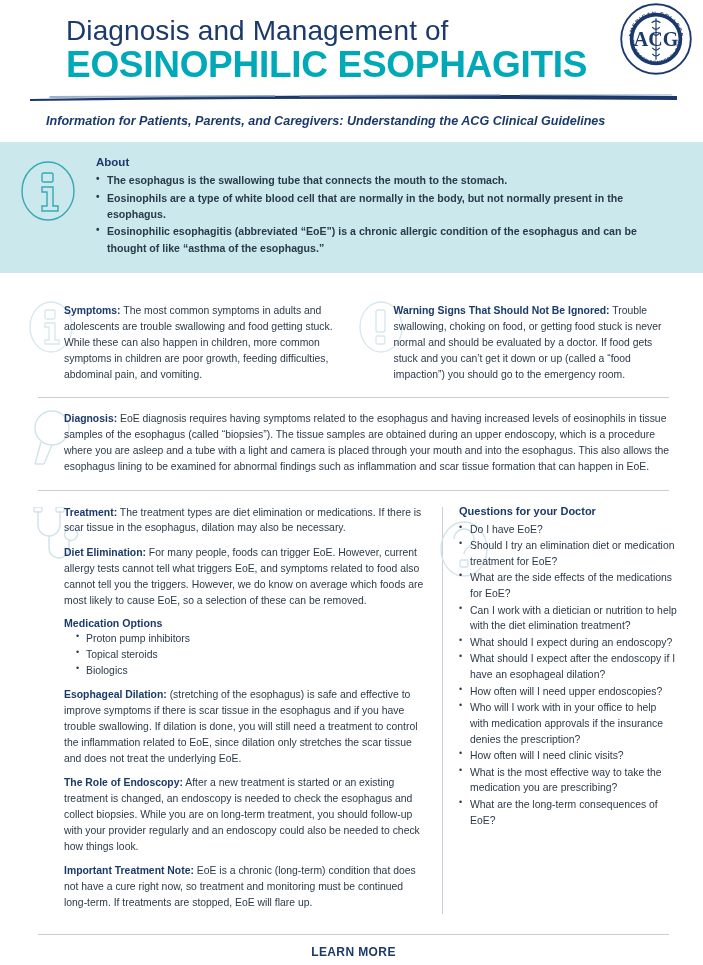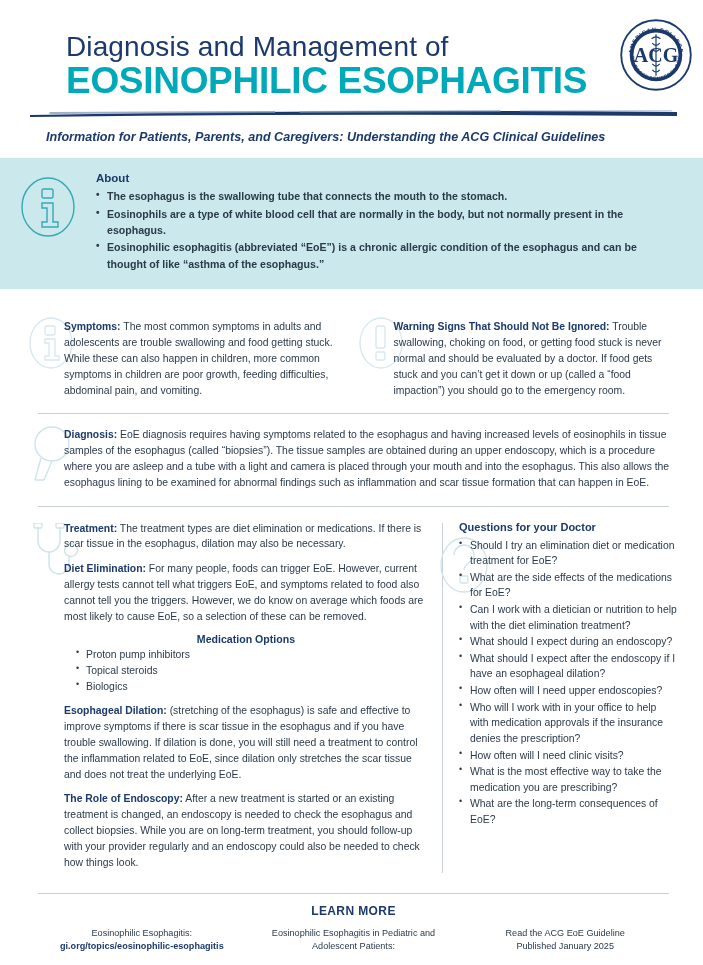--- a/index.html
+++ b/index.html
@@ -7,21 +7,21 @@
     width:703px;height:965px;
     background:#ffffff;
     font-family:"Liberation Sans", sans-serif;
     color:#2d3e50;
     overflow:hidden;
     position:relative;
   }
   .page{position:relative;width:703px;height:965px;overflow:hidden;}
 
   
-  .header{position:relative;padding:32px 0 0 0;}
+  .header{position:relative;padding:16px 0 0 0;}
   .title-wrap{padding-left:66px;padding-right:20px;position:relative;}
   .title-line1{
     font-size:28px;font-weight:400;color:#1b3a6b;letter-spacing:.1px;
     line-height:1.05;
   }
   .title-line2{
     font-size:37px;font-weight:700;color:#00a9b8;letter-spacing:-.3px;
     line-height:1.05;margin-top:1px;
   }
   .acg-logo{
@@ -79,21 +79,21 @@
   .lower{display:flex;padding-top:14px;position:relative;}
   .lower-left{width:398px;position:relative;padding-right:14px;}
   .lower-left .wm{position:absolute;left:0px;top:2px;}
   .vdiv{width:1px;background:#c9cfd6;margin:2px 0 6px 0;}
   .lower-right{flex:1;padding-left:16px;position:relative;}
   .lower-right .wm{position:absolute;left:-4px;top:14px;}
 
   .p-block{font-size:10.4px;line-height:1.52;color:#2b3a4a;margin-bottom:9px;position:relative;z-index:2;}
   .p-block b{color:#1b3a6b;font-weight:700;}
   .lower-left .p-block{padding-left:34px;}
-  .sub-head{font-size:10.6px;font-weight:700;color:#1b3a6b;padding-left:34px;margin-bottom:2px;position:relative;z-index:2;text-align:center;}
+  .sub-head{font-size:10.6px;font-weight:700;color:#1b3a6b;padding-left:34px;margin-bottom:2px;position:relative;z-index:2;}
   ul.med-list{list-style:none;margin:0 0 9px 0;padding:0 0 0 46px;position:relative;z-index:2;}
   ul.med-list li{font-size:10.4px;line-height:1.5;color:#2b3a4a;position:relative;padding-left:10px;}
   ul.med-list li:before{content:"•";position:absolute;left:0;top:-1px;font-size:9px;color:#2b3a4a;}
 
   .q-head{font-size:11px;font-weight:700;color:#1b3a6b;margin-bottom:5px;position:relative;z-index:2;}
   ul.q-list{list-style:none;margin:0;padding:0;position:relative;z-index:2;}
   ul.q-list li{
     font-size:10.4px;line-height:1.5;color:#2b3a4a;
     padding-left:11px;position:relative;margin-bottom:1px;
   }
@@ -236,34 +236,36 @@
         <ul class="med-list">
           <li>Proton pump inhibitors</li>
           <li>Topical steroids</li>
           <li>Biologics</li>
         </ul>
 
         <div class="p-block"><b>Esophageal Dilation:</b><span> (stretching of the esophagus) is safe and effective to improve symptoms if there is scar tissue in the esophagus and if you have trouble swallowing. If dilation is done, you will still need a treatment to control the inflammation related to EoE, since dilation only stretches the scar tissue and does not treat the underlying EoE.</span></div>
 
         <div class="p-block"><b>The Role of Endoscopy:</b><span> After a new treatment is started or an existing treatment is changed, an endoscopy is needed to check the esophagus and collect biopsies. While you are on long-term treatment, you should follow-up with your provider regularly and an endoscopy could also be needed to check how things look.</span></div>
 
+        <div class="p-block"><b>Important Treatment Note:</b><span> EoE is a chronic (long-term) condition that does not have a cure right now, so treatment and monitoring must be continued long-term. If treatments are stopped, EoE will flare up.</span></div>
       </div>
 
       <div class="vdiv"></div>
 
       <div class="lower-right">
         <div class="wm">
           <svg width="50" height="60" viewBox="0 0 50 60">
             <ellipse cx="25" cy="30" rx="23" ry="27" fill="none" stroke="#cfe3ea" stroke-width="1.3"></ellipse>
             <path d="M15 20 a10 10 0 0 1 20 0 c0 7 -10 8 -10 15" fill="none" stroke="#cfe3ea" stroke-width="1.4"></path>
             <rect x="21" y="41" width="8" height="7" rx="1.3" fill="none" stroke="#cfe3ea" stroke-width="1.3"></rect>
           </svg>
         </div>
         <div class="q-head">Questions for your Doctor</div>
         <ul class="q-list">
+          <li>Do I have EoE?</li>
           <li>Should I try an elimination diet or medication treatment for EoE?</li>
           <li>What are the side effects of the medications for EoE?</li>
           <li>Can I work with a dietician or nutrition to help with the diet elimination treatment?</li>
           <li>What should I expect during an endoscopy?</li>
           <li>What should I expect after the endoscopy if I have an esophageal dilation?</li>
           <li>How often will I need upper endoscopies?</li>
           <li>Who will I work with in your office to help with medication approvals if the insurance denies the prescription?</li>
           <li>How often will I need clinic visits?</li>
           <li>What is the most effective way to take the medication you are prescribing?</li>
           <li>What are the long-term consequences of EoE?</li>

